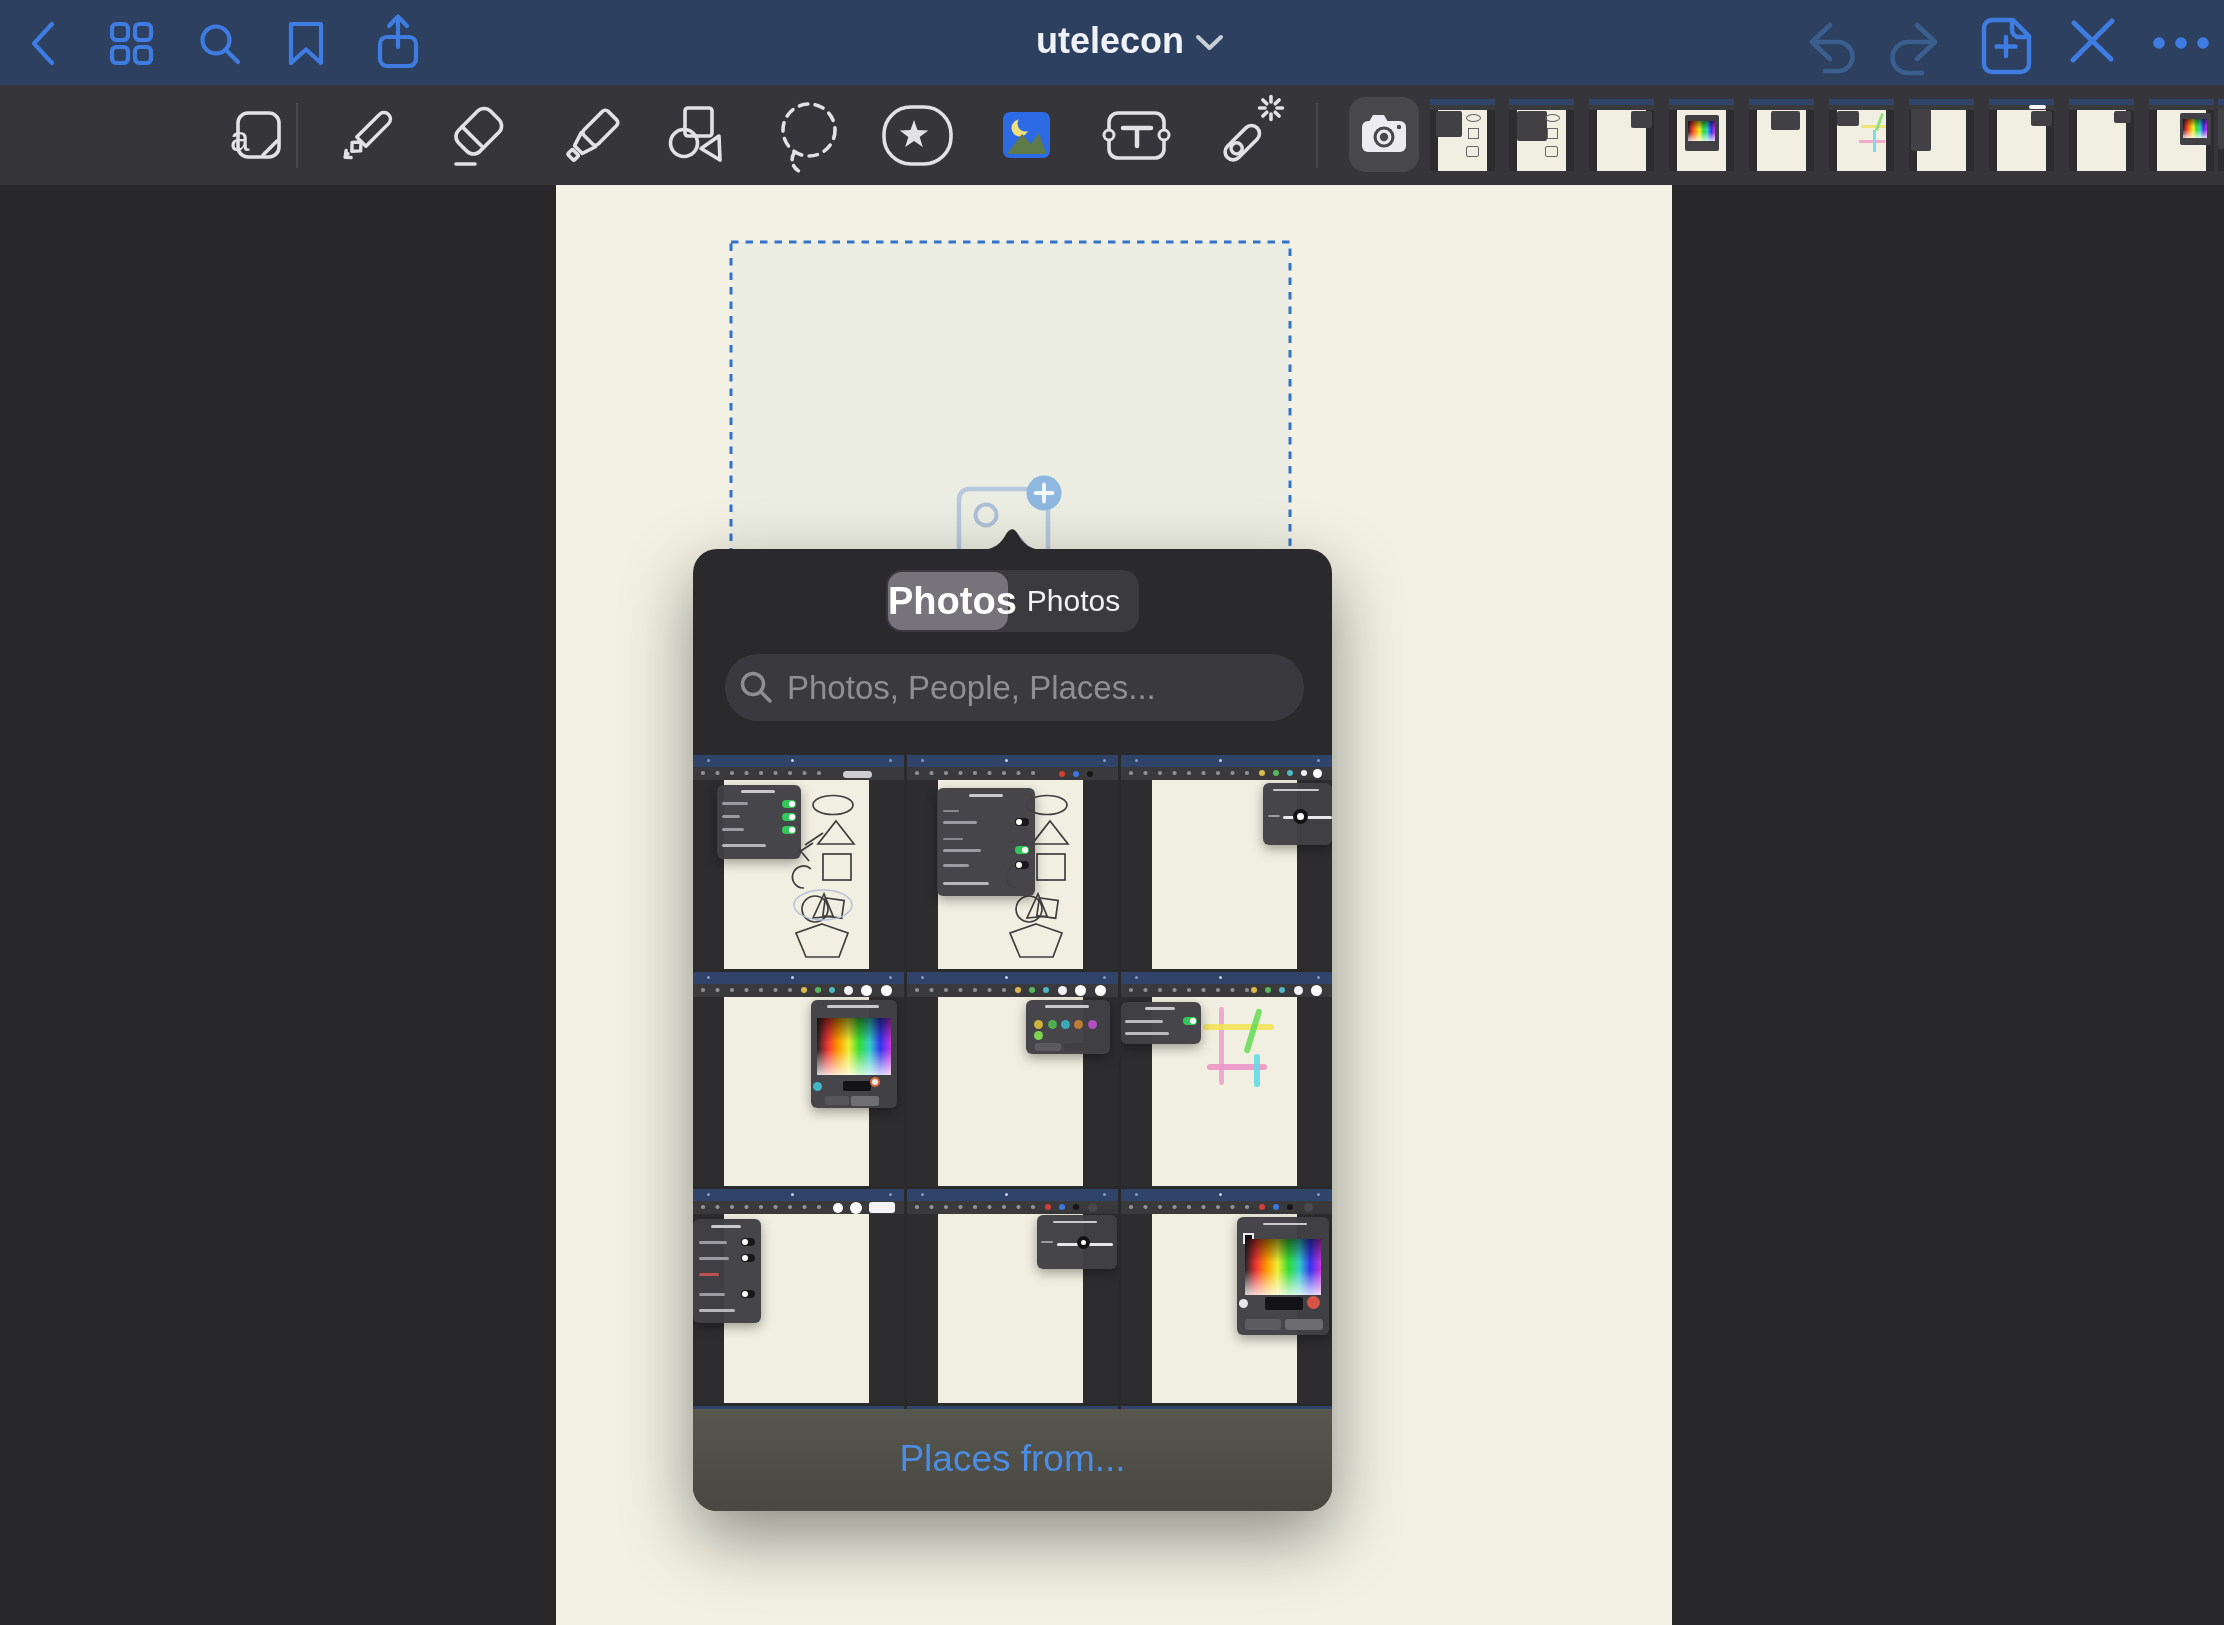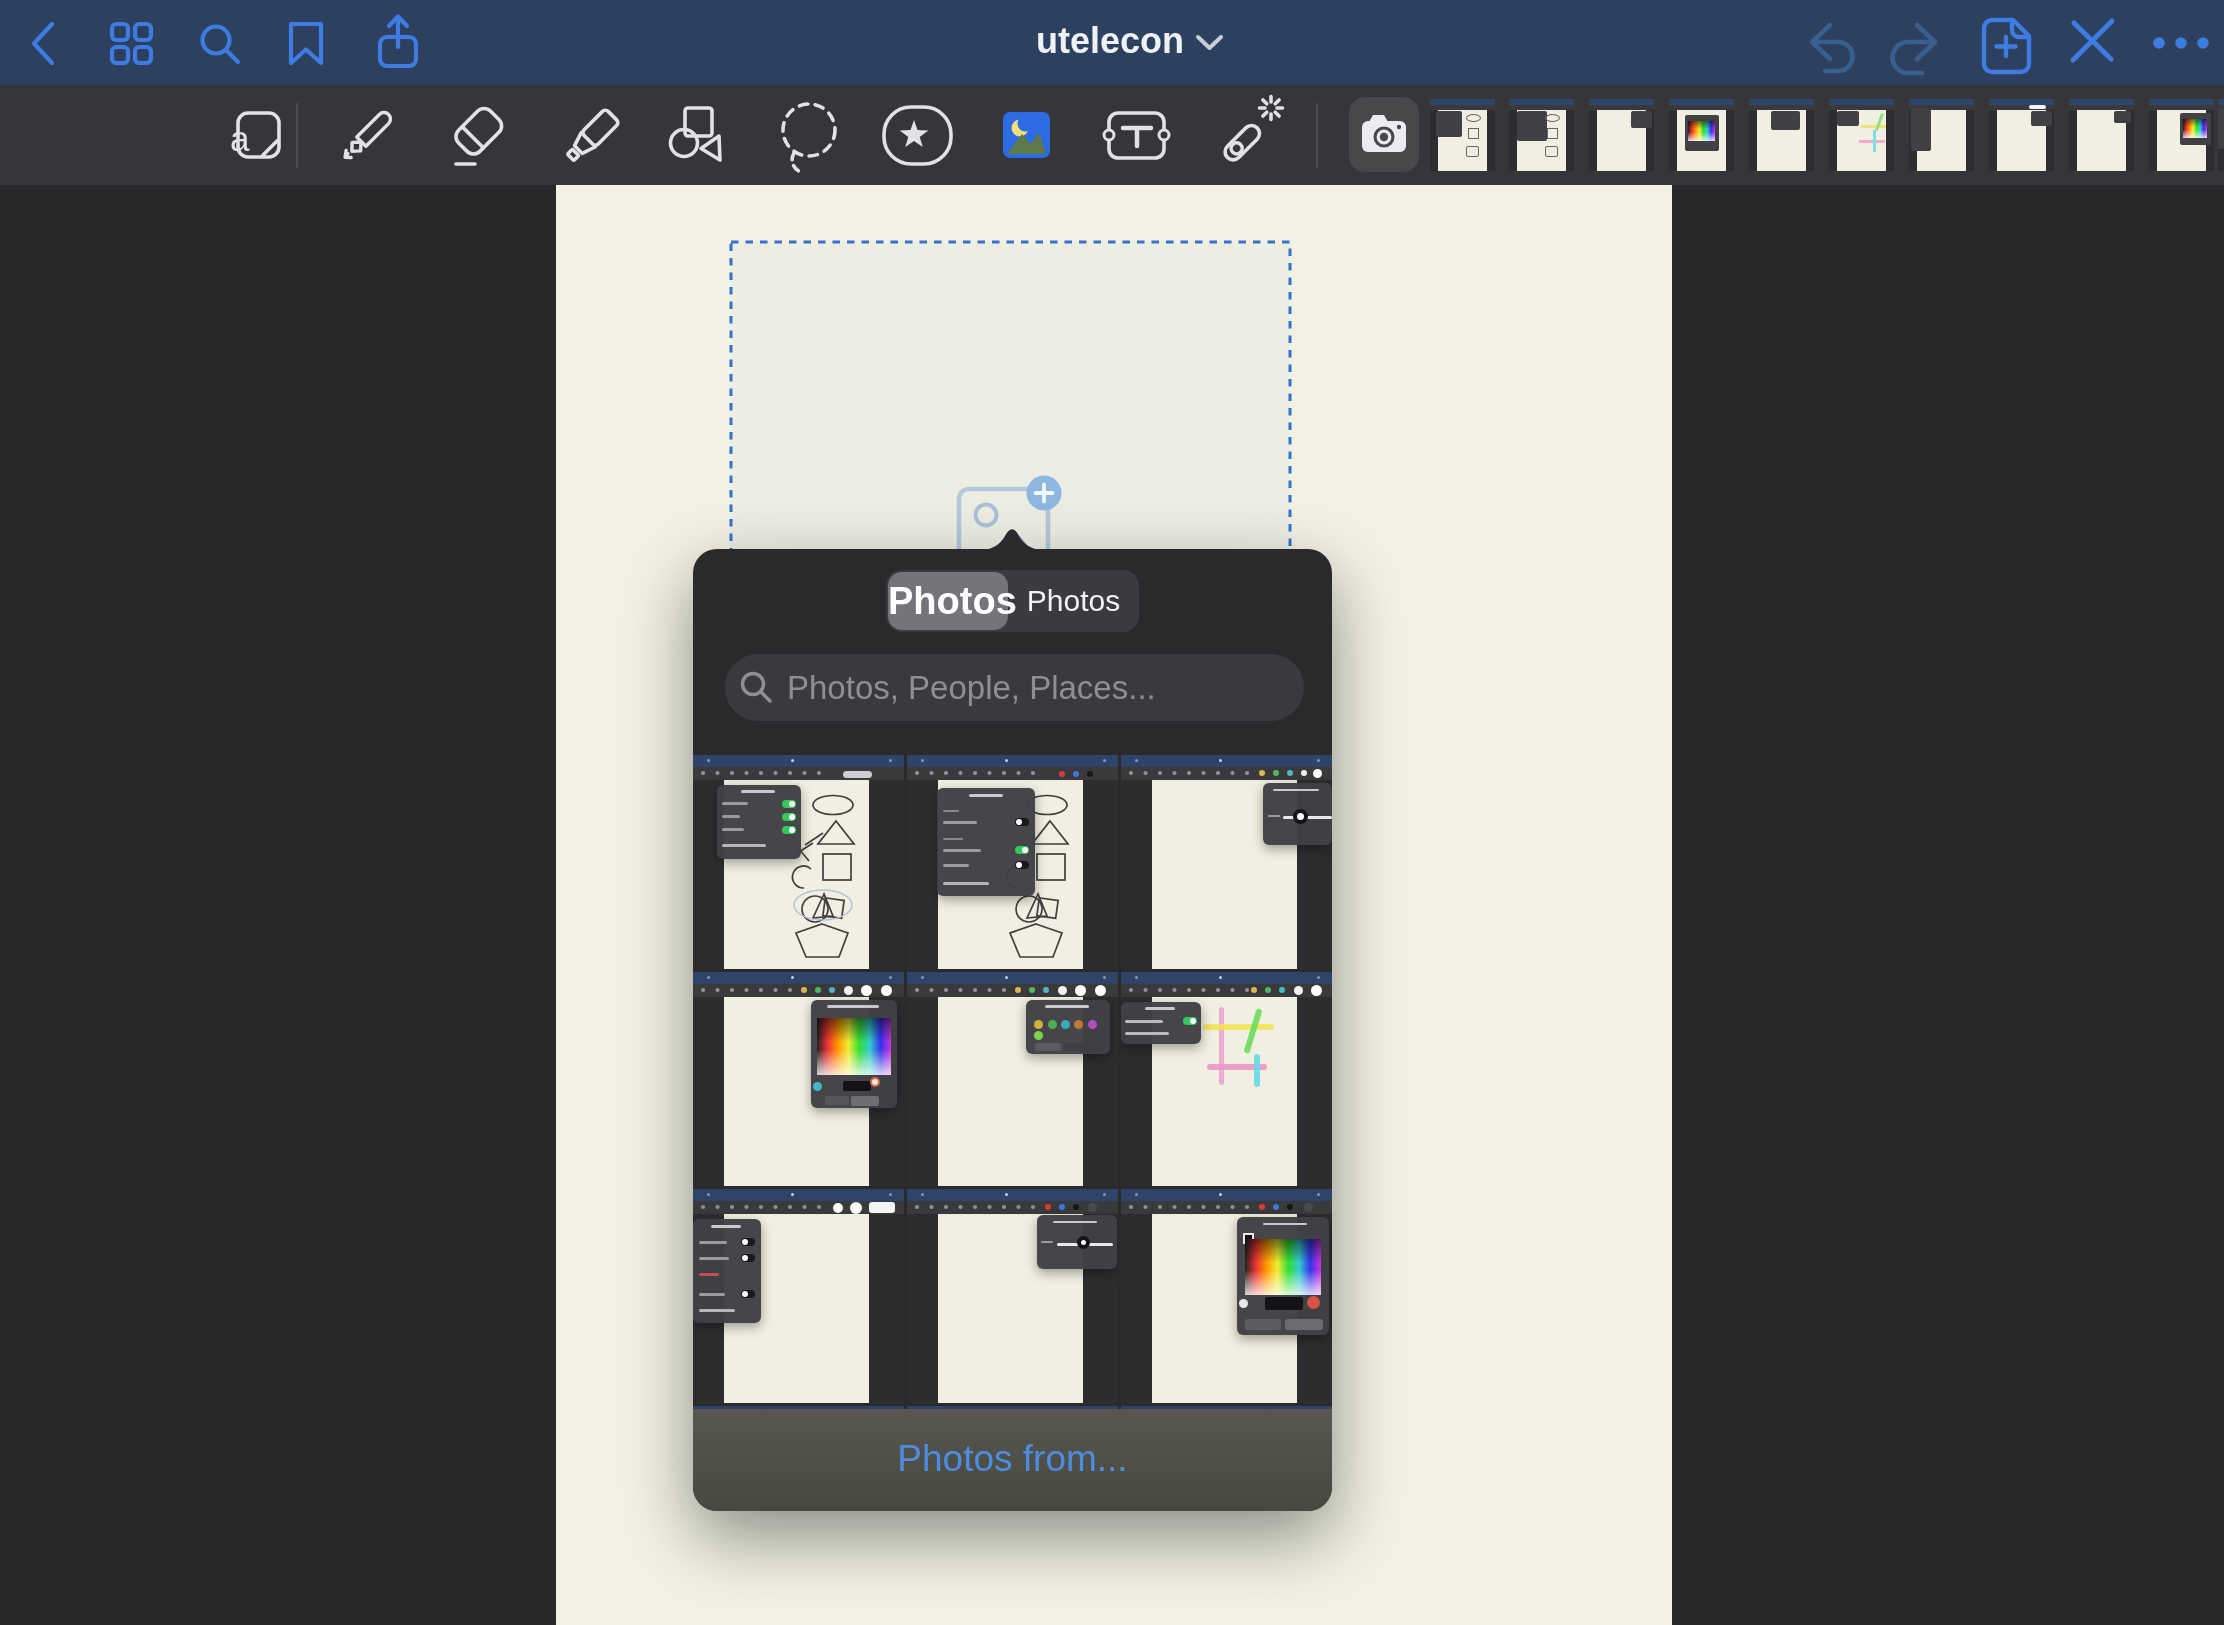--- a/index.html
+++ b/index.html
@@ -459,12 +459,12 @@
     <div class="abs" style="left:118px;top:110px;width:9.0px;height:9.0px;border-radius:50%;background:#e8e8ec"></div>
     <div class="abs" style="left:144px;top:108px;width:38px;height:13px;background:#131315;border-radius:2px"></div>
     <div class="abs" style="left:186px;top:107px;width:13.0px;height:13.0px;border-radius:50%;background:#d85545"></div>
     <div class="abs" style="left:124px;top:130px;width:36px;height:11px;background:#5c5c61;border-radius:3px"></div>
     <div class="abs" style="left:164px;top:130px;width:38px;height:11px;background:#6b6b70;border-radius:3px"></div>
   </div>
 <div class="abs" style="left:693px;top:1406px;width:211px;height:5px;background:#2f4468"></div>
 <div class="abs" style="left:907px;top:1406px;width:211px;height:5px;background:#2f4468"></div>
 <div class="abs" style="left:1121px;top:1406px;width:211px;height:5px;background:#2f4468"></div>
 <div class="abs" style="left:693px;top:1409px;width:639px;height:102px;border-radius:0 0 24px 24px;background:linear-gradient(#57564f,#484840)"></div>
-<div class="abs" style="left:693px;top:1409px;width:639px;height:102px;line-height:100px;text-align:center;font-size:37px;color:#4c8de2">Photos from...</div>
+<div class="abs" style="left:693px;top:1409px;width:639px;height:102px;line-height:100px;text-align:center;font-size:37px;color:#4c8de2">Places from...</div>
 </body></html>

